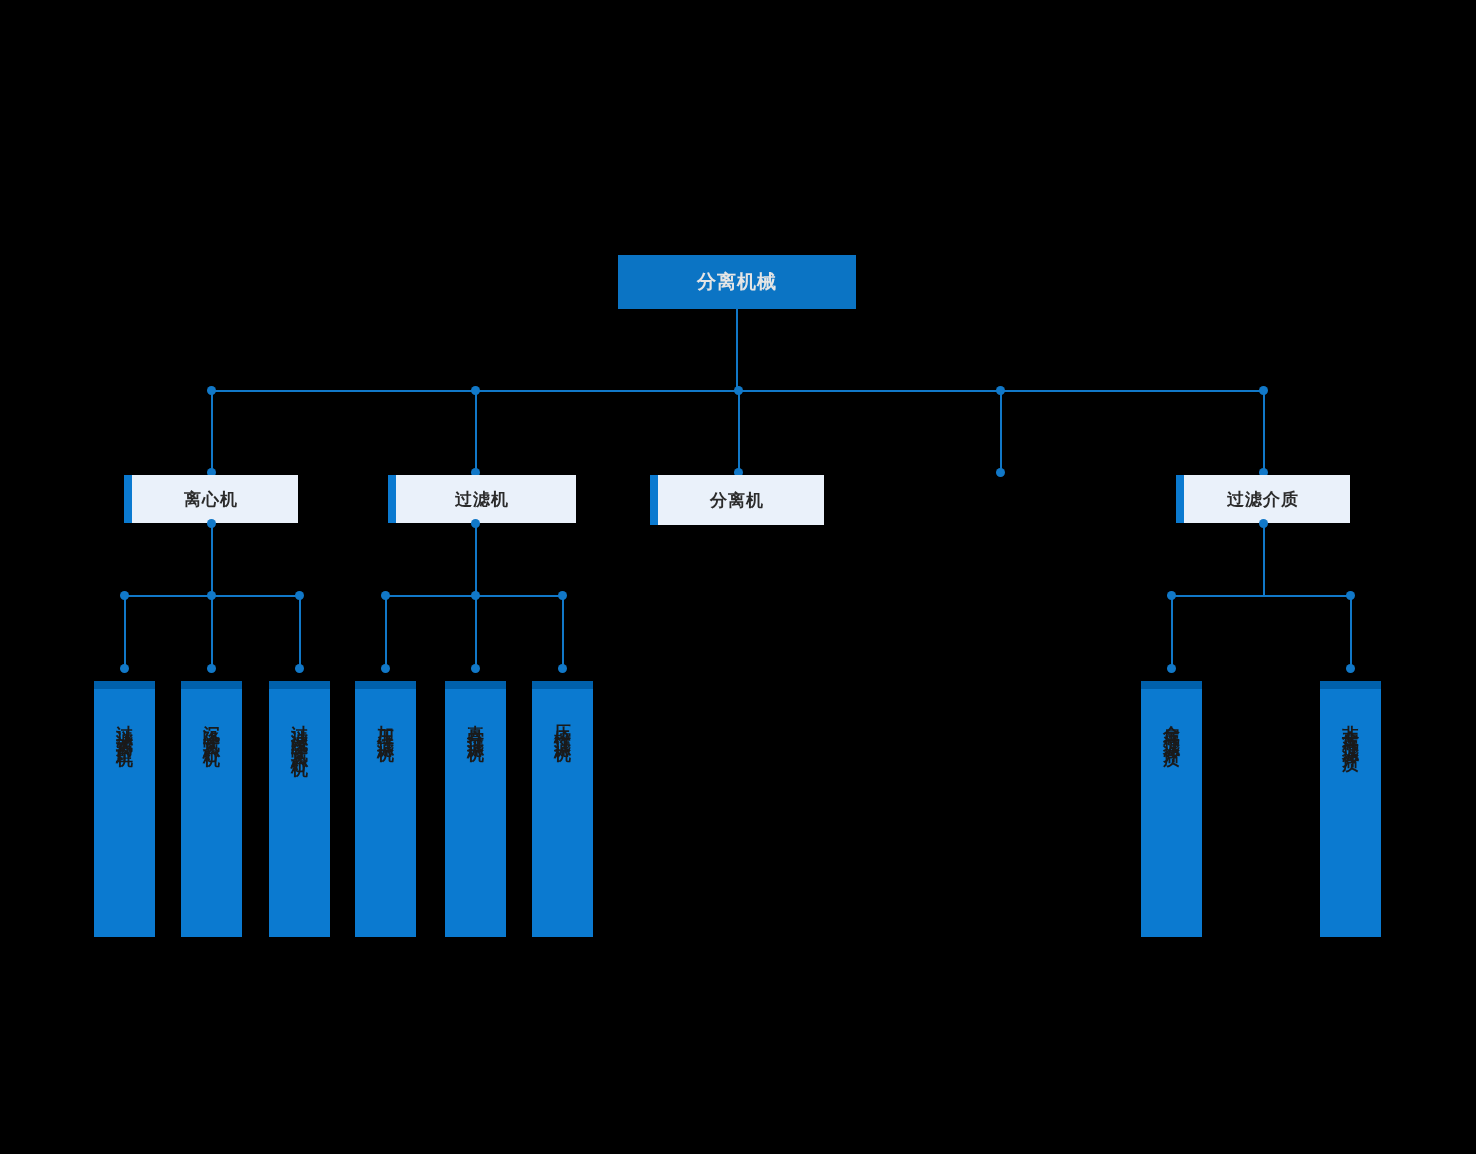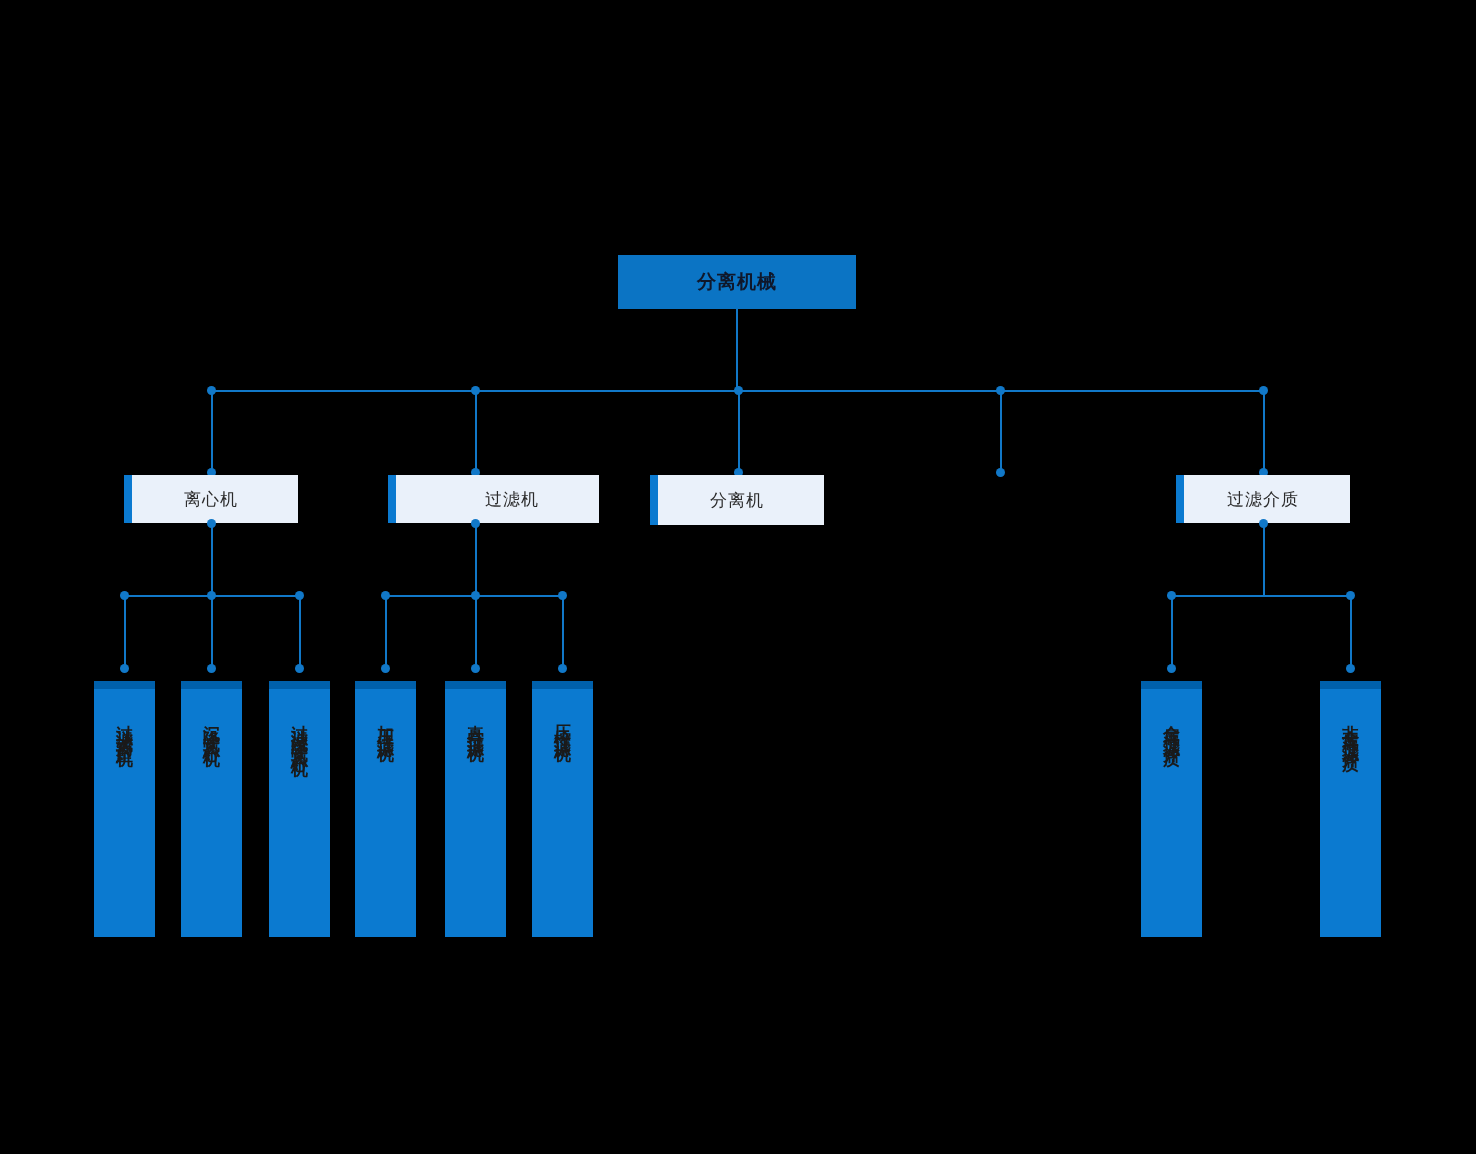--- a/index.html
+++ b/index.html
@@ -33,38 +33,38 @@
     width: 9px;
     height: 9px;
     border-radius: 50%;
     background: #1178c8;
   }
 
   
   .node-root {
     position: absolute;
     background: #0b74c4;
-    color: #0f172a;
+    color: #e5e5e5;
     display: flex;
     align-items: center;
     justify-content: center;
     font-size: 19px;
     font-weight: bold;
     letter-spacing: 1px;
   }
 
   
   .node-l2 {
     position: absolute;
     background: #eaf1fa;
     display: flex;
     align-items: center;
     justify-content: center;
     font-size: 17px;
-    font-weight: normal;
+    font-weight: bold;
     color: #2b2b2b;
     letter-spacing: 1px;
   }
   .node-l2::before {
     content: "";
     position: absolute;
     left: 0;
     top: 0;
     bottom: 0;
     width: 8px;
@@ -119,21 +119,21 @@
   <div class="dot" style="left:207px; top:468px;"></div>
   <div class="dot" style="left:471px; top:468px;"></div>
   <div class="dot" style="left:734px; top:468px;"></div>
   <div class="dot" style="left:996px; top:468px;"></div>
   <div class="dot" style="left:1259px; top:468px;"></div>
 
   <div class="node-l2" style="left:124px; top:475px; width:174px; height:48px;">
     <span>离心机</span>
   </div>
 
-  <div class="node-l2" style="left:388px; top:475px; width:174px; height:48px;padding-left:37px;">
+  <div class="node-l2" style="left:388px; top:475px; width:188px; height:48px;">
     <span>过滤机</span>
   </div>
 
   <div class="node-l2" style="left:650px; top:475px; width:174px; height:50px;">
     <span>分离机</span>
   </div>
 
 
   <div class="node-l2" style="left:1176px; top:475px; width:174px; height:48px;">
     <span>过滤介质</span>

